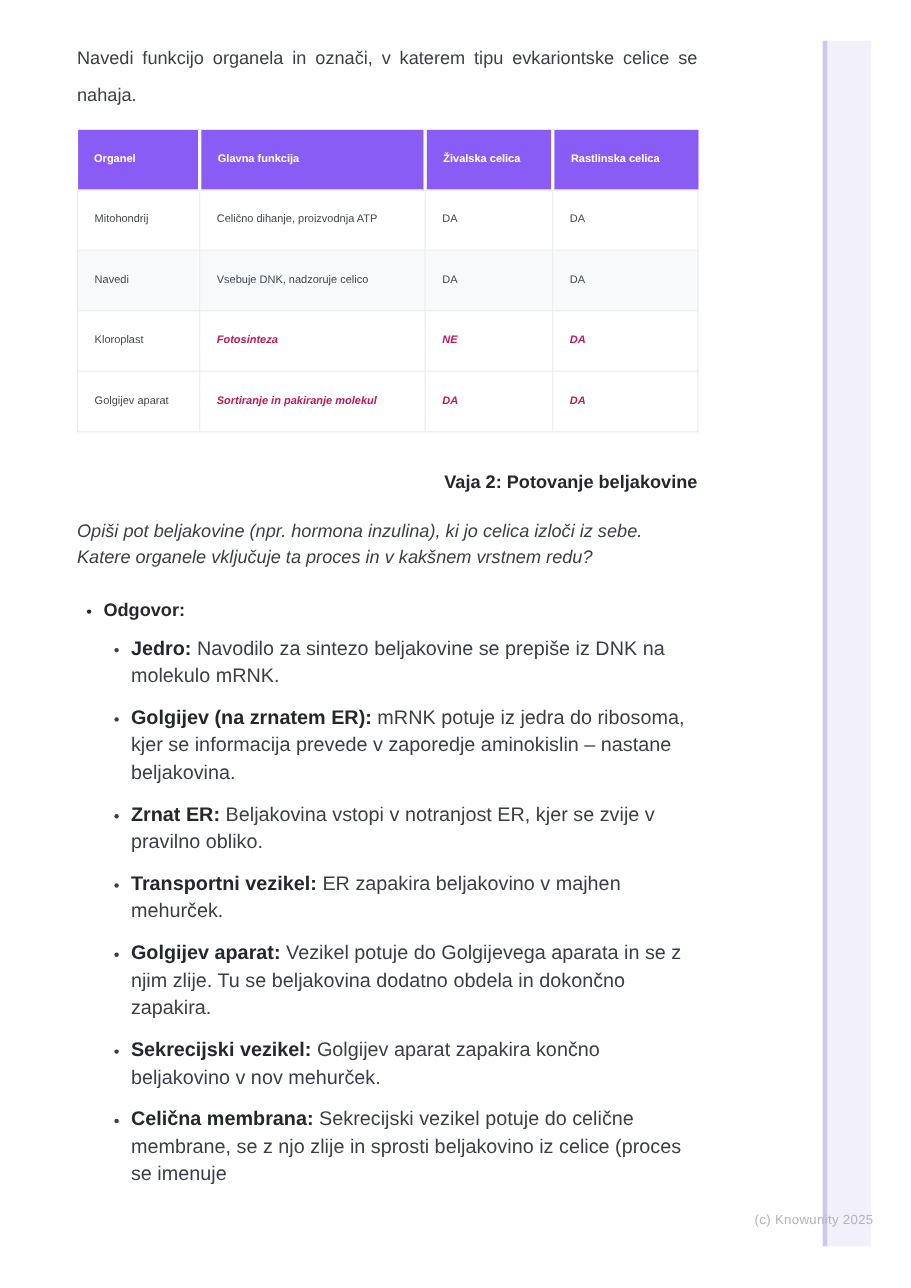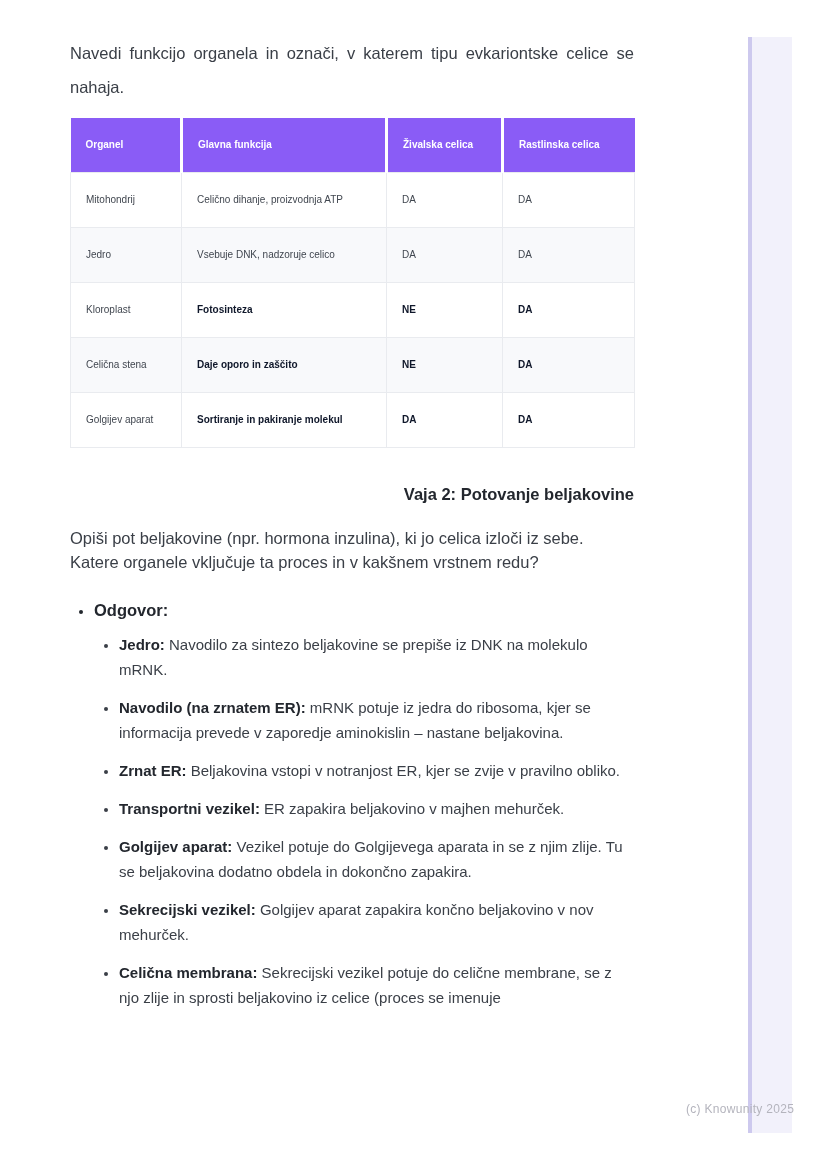--- a/index.html
+++ b/index.html
@@ -52,55 +52,57 @@
     line-height: 26px;
     border: 1px solid #e9ebef;
     vertical-align: middle;
     background: #ffffff;
     color: #40464f;
   }
   .org-table tr.alt td { background: #f8f9fb; }
   .org-table tr.boldrow td.fn,
   .org-table tr.boldrow td.val {
     font-weight: 700;
-    color: #0f172a;
+    color: #be185d;
+    font-style: italic;
   }
   .vaja {
     margin: 36px 0 0 0;
     font-size: 16.5px;
     font-weight: 700;
     color: #23272e;
     line-height: 20px;
     text-align: right;
   }
   .question {
     margin: 22px 0 0 0;
     font-size: 16.5px;
     line-height: 24px;
     color: #3a3f47;
+    font-style: italic;
   }
   ul.answer {
     margin: 26px 0 0 0;
     padding-left: 24px;
     list-style: disc;
   }
   ul.answer > li.odgovor {
     font-weight: 700;
     font-size: 16.5px;
     color: #23272e;
     line-height: 20px;
   }
   ul.steps {
     margin: 12px 0 0 0;
     padding-left: 25px;
     list-style: disc;
   }
   ul.steps > li.step {
     font-weight: 400;
-    font-size: 15px;
+    font-size: 18px;
     line-height: 25px;
     color: #3a3f47;
     margin-bottom: 13px;
   }
   ul.steps > li.step:last-child { margin-bottom: 0; }
   li::marker { font-size: 0.85em; }
   .term {
     font-weight: 700;
     color: #23272e;
   }
@@ -149,37 +151,31 @@
       </tr>
     </thead>
     <tbody>
       <tr>
         <td class="org">Mitohondrij</td>
         <td class="fn">Celično dihanje, proizvodnja ATP</td>
         <td class="val">DA</td>
         <td class="val">DA</td>
       </tr>
       <tr class="alt">
-        <td class="org">Jedro</td>
+        <td class="org">Navedi</td>
         <td class="fn">Vsebuje DNK, nadzoruje celico</td>
         <td class="val">DA</td>
         <td class="val">DA</td>
       </tr>
       <tr class="boldrow">
         <td class="org">Kloroplast</td>
         <td class="fn">Fotosinteza</td>
         <td class="val">NE</td>
         <td class="val">DA</td>
       </tr>
-      <tr class="alt boldrow">
-        <td class="org">Celična stena</td>
-        <td class="fn">Daje oporo in zaščito</td>
-        <td class="val">NE</td>
-        <td class="val">DA</td>
-      </tr>
       <tr class="boldrow">
         <td class="org">Golgijev aparat</td>
         <td class="fn">Sortiranje in pakiranje molekul</td>
         <td class="val">DA</td>
         <td class="val">DA</td>
       </tr>
     </tbody>
   </table>
 
   <p class="vaja">Vaja 2: Potovanje beljakovine</p>
@@ -187,21 +183,21 @@
   <p class="question">Opiši pot beljakovine (npr. hormona inzulina), ki jo celica izloči iz sebe. Katere organele vključuje ta proces in v kakšnem vrstnem redu?</p>
 
   <ul class="answer">
     <li class="odgovor">Odgovor:
       <ul class="steps">
         <li class="step">
           <span class="term">Jedro:</span>
           <span>Navodilo za sintezo beljakovine se prepiše iz DNK na molekulo mRNK.</span>
         </li>
         <li class="step">
-          <span class="term">Navodilo (na zrnatem ER):</span>
+          <span class="term">Golgijev (na zrnatem ER):</span>
           <span>mRNK potuje iz jedra do ribosoma, kjer se informacija prevede v zaporedje aminokislin – nastane beljakovina.</span>
         </li>
         <li class="step">
           <span class="term">Zrnat ER:</span>
           <span>Beljakovina vstopi v notranjost ER, kjer se zvije v pravilno obliko.</span>
         </li>
         <li class="step">
           <span class="term">Transportni vezikel:</span>
           <span>ER zapakira beljakovino v majhen mehurček.</span>
         </li>

